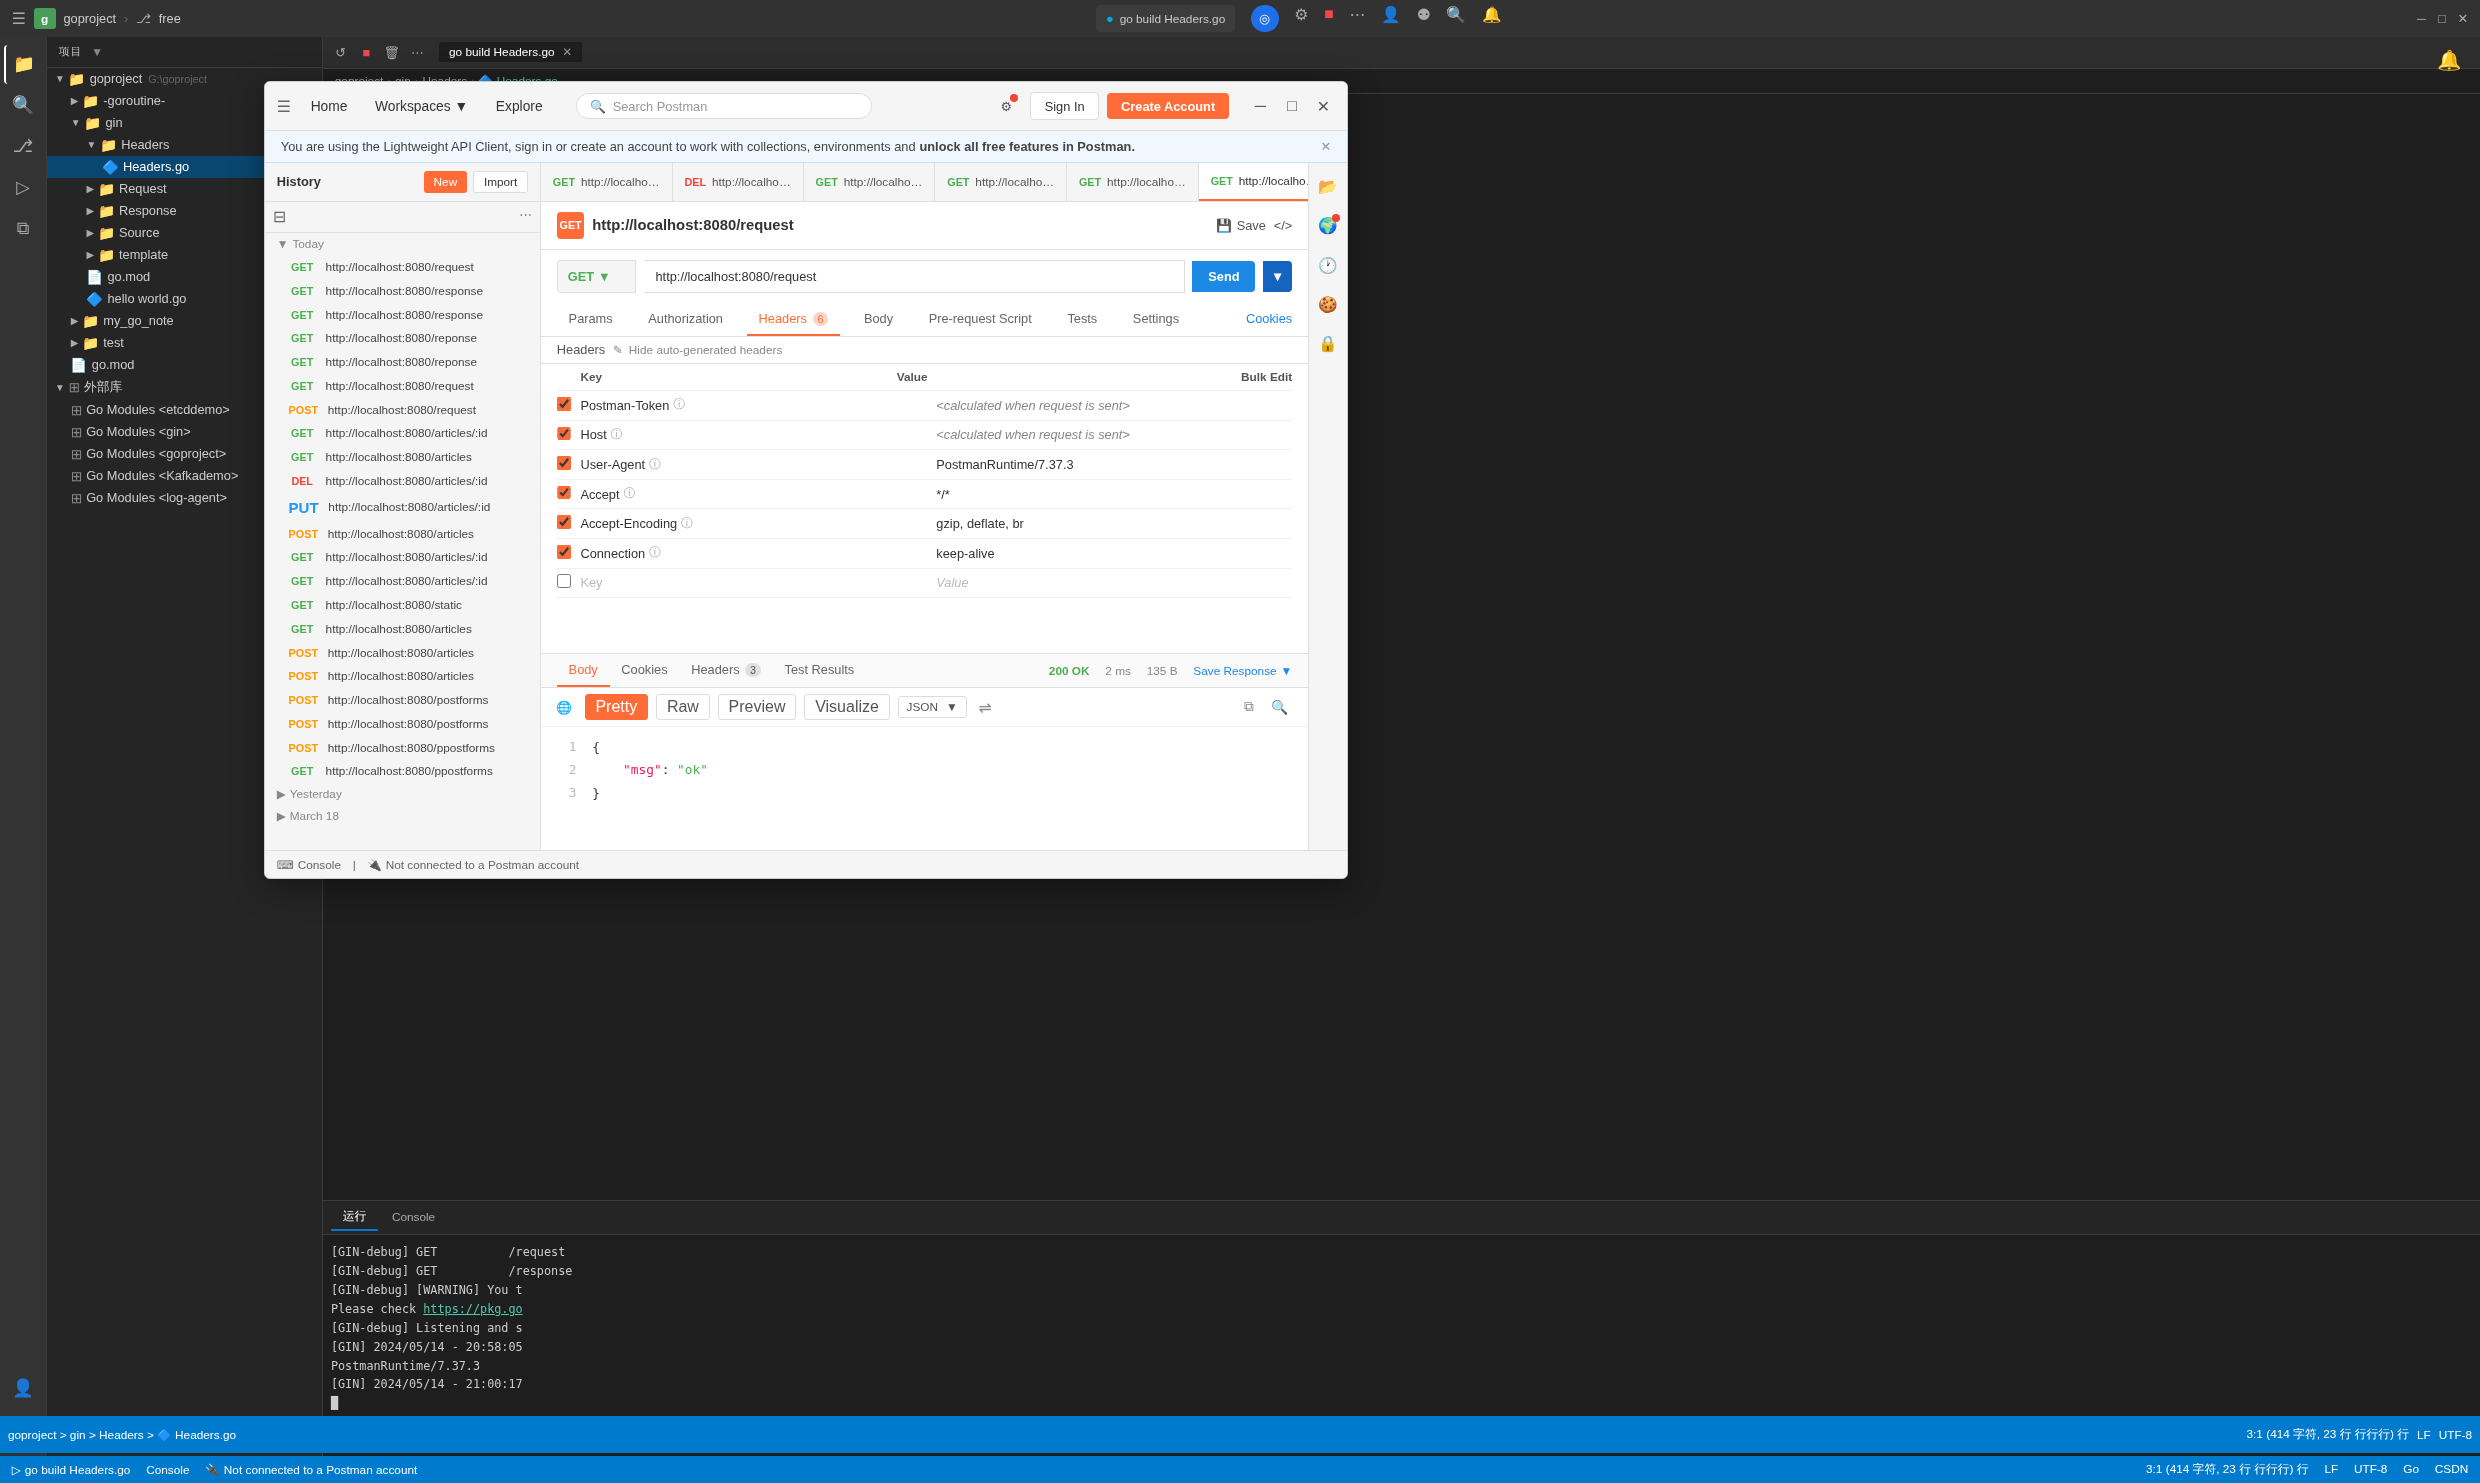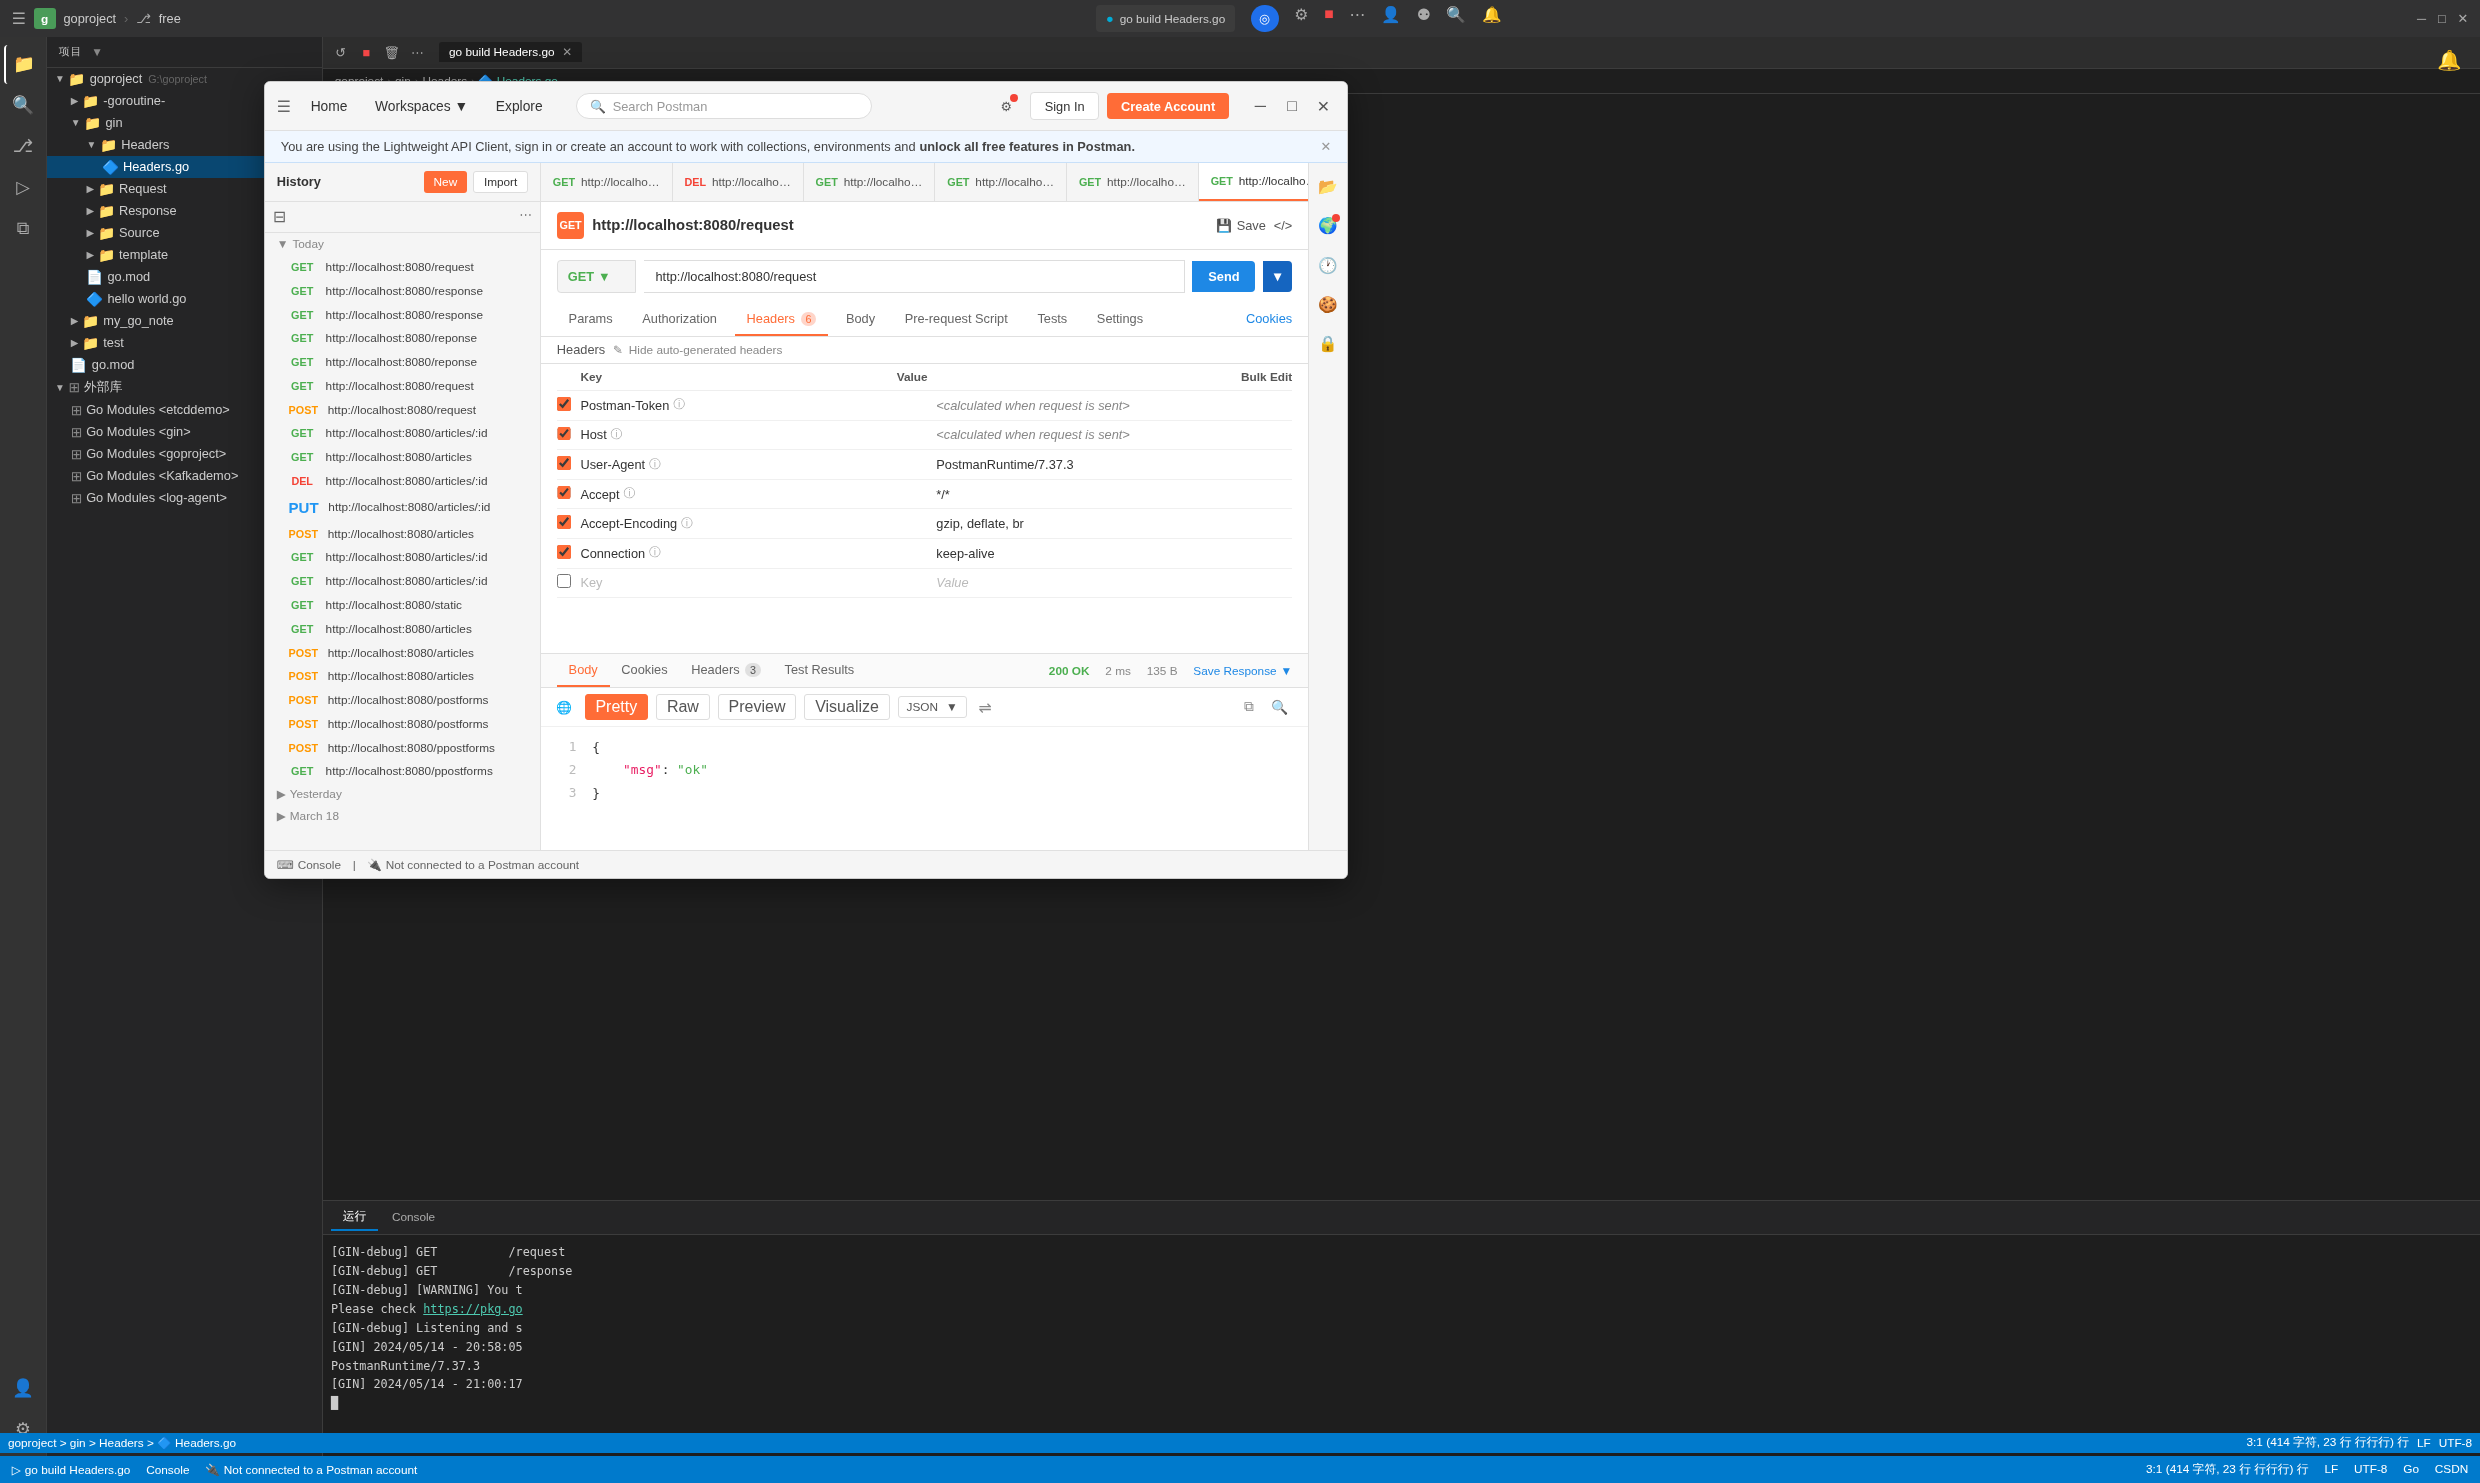--- a/index.html
+++ b/index.html
@@ -110,21 +110,21 @@
     .pm-code-btn { color: #555; cursor: pointer; }
 
     
     .pm-url-bar { display: flex; align-items: center; padding: 9.9px 15.8px; gap: 7.9px; flex-shrink: 0; }
     .pm-method-select { background: #f5f5f5; border: 1px solid #ddd; border-radius: 3.9px 0 0 3.9px; padding: 7.9px 9.9px; font-size: 12.8px; font-weight: 600; color: #4caf50; cursor: pointer; display: flex; align-items: center; gap: 3.9px; min-width: 79px; }
     .pm-url-input { flex: 1; border: 1px solid #ddd; border-left: none; border-radius: 0; padding: 7.9px 11.8px; font-size: 12.8px; color: #333; outline: none; }
     .pm-send-btn { background: #1e88e5; color: white; border: none; border-radius: 0 3.9px 3.9px 0; padding: 7.9px 15.8px; font-size: 12.8px; font-weight: 600; cursor: pointer; display: flex; align-items: center; gap: 3.9px; }
     .pm-send-dropdown { background: #1565c0; color: white; border: none; border-radius: 0 3.9px 3.9px 0; padding: 7.9px 7.9px; cursor: pointer; }
 
     
-    .pm-req-tabs { display: flex; border-bottom: 1px solid #e0e0e0; padding: 0 15.8px; gap: 6px; flex-shrink: 0; background: white; }
+    .pm-req-tabs { display: flex; border-bottom: 1px solid #e0e0e0; padding: 0 15.8px; gap: 12px; flex-shrink: 0; background: white; }
     .pm-req-tab { padding: 7.9px 11.8px; font-size: 12.8px; color: #666; cursor: pointer; border-bottom: 2px solid transparent; }
     .pm-req-tab.active { color: #ff6c37; border-bottom: 2px solid #ff6c37; }
     .pm-req-tab-badge { background: #e0e0e0; color: #555; border-radius: 7.9px; padding: 1px 4.9px; font-size: 10.8px; margin-left: 2px; }
     .pm-req-tab.active .pm-req-tab-badge { background: #ffd5c9; color: #ff6c37; }
     .pm-headers-toggle { display: flex; align-items: center; gap: 5.9px; font-size: 11.8px; color: #888; cursor: pointer; }
     .pm-table-header { display: flex; padding: 5.9px 0; border-bottom: 1px solid #eee; }
     .pm-table-header-cell { font-size: 11.8px; font-weight: 600; color: #555; }
     .pm-table-header-key { flex: 1; }
     .pm-table-header-value { flex: 1; }
     .pm-table-header-actions { width: 79px; text-align: right; }
@@ -794,19 +794,19 @@
       <span>3:1 (414 字符, 23 行 行行行) 行</span>
       <span>LF</span>
       <span>UTF-8</span>
       <span>Go</span>
       <span style="cursor:pointer;">CSDN</span>
     </div>
   </div>
 
 </div>
 
-<div style="position:absolute;bottom:29.6px;left:0;right:0;height:20px;background:#007acc;display:flex;align-items:center;padding:0 7.9px;gap:7.9px;font-size:11.8px;color:white;z-index:5;">
+<div style="position:absolute;bottom:29.6px;left:0;right:0;height:37px;background:#007acc;display:flex;align-items:center;padding:0 7.9px;gap:7.9px;font-size:11.8px;color:white;z-index:5;">
   <span>goproject &gt; gin &gt; Headers &gt; 🔷 Headers.go</span>
   <span style="margin-left:auto;">3:1 (414 字符, 23 行 行行行) 行</span>
   <span>LF</span>
   <span>UTF-8</span>
 </div>
 
 
 </body></html>

